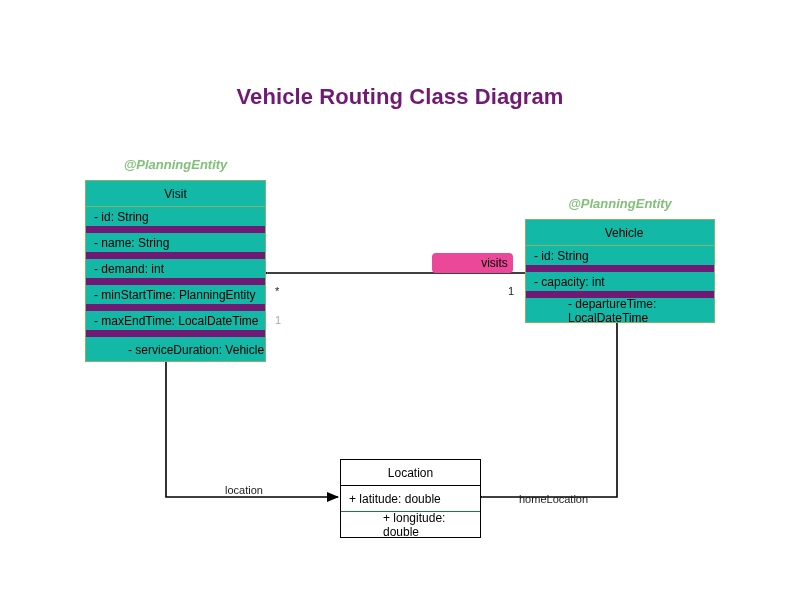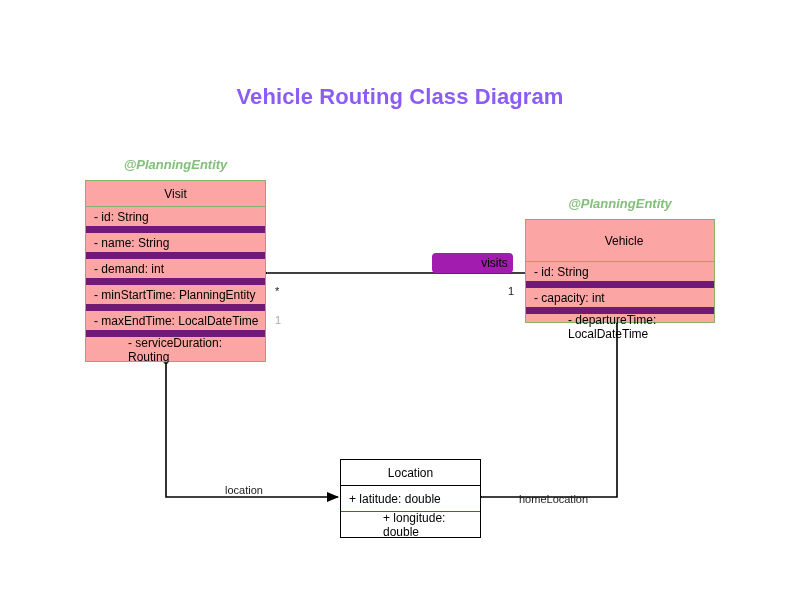--- a/index.html
+++ b/index.html
@@ -32,29 +32,29 @@
 
   .diagram-title {
     position: absolute;
     left: 0;
     top: 84px;
     width: 800px;
     text-align: center;
     font-size: 22px;
     font-weight: bold;
     letter-spacing: 0.1px;
-    color: #8b5cf6;
+    color: #701a75;
   }
 
   
   .uml-class {
     position: absolute;
     box-sizing: border-box;
     border: 1px solid #82b366;
-    background: #fca5a5;
+    background: #14b8a6;
   }
   .uml-class.plain {
     border: 1px solid #000000;
     background: #ffffff;
   }
   .uml-class .class-name {
     box-sizing: border-box;
     text-align: center;
     font-size: 12px;
     color: #000000;
@@ -83,21 +83,21 @@
     padding-left: 42px;
   }
 
   
   #class-visit { left: 85px; top: 180px; width: 181px; height: 182px; }
   #class-visit .class-name { height: 26px; }
   #class-visit .attr { height: 26px; }
 
   
   #class-vehicle { left: 525px; top: 219px; width: 190px; height: 104px; }
-  #class-vehicle .class-name { height: 42px; padding-left: 8px; }
+  #class-vehicle .class-name { height: 26px; padding-left: 8px; }
   #class-vehicle .attr { height: 26px; }
 
   
   #class-location { left: 340px; top: 459px; width: 141px; height: 79px; }
   #class-location .class-name { height: 26px; }
   #class-location .attr { height: 26px; }
 
   
   .stereotype {
     position: absolute;
@@ -123,21 +123,21 @@
   #stereotype-listvariable {
     left: 348px;
     top: 231px;
     color: #f5c99b;
   }
 
   
   .role-badge {
     position: absolute;
     box-sizing: border-box;
-    background: #a21caf;
+    background: #ec4899;
     border-radius: 4px;
     font-size: 12px;
     color: #000000;
     display: flex;
     align-items: center;
     justify-content: center;
     padding-left: 44px;
   }
   #badge-visits {
     left: 432px;
@@ -203,21 +203,21 @@
   <div class="stereotype" id="stereotype-vehicle">@PlanningEntity</div>
 
 
   <div class="uml-class" id="class-visit">
     <div class="class-name">Visit</div>
     <div class="attr">- id: String</div>
     <div class="attr">- name: String</div>
     <div class="attr">- demand: int</div>
     <div class="attr">- minStartTime: PlanningEntity</div>
     <div class="attr">- maxEndTime: LocalDateTime</div>
-    <div class="attr last">- serviceDuration: Routing</div>
+    <div class="attr last">- serviceDuration: Vehicle</div>
   </div>
 
   <div class="uml-class" id="class-vehicle">
     <div class="class-name">Vehicle</div>
     <div class="attr">- id: String</div>
     <div class="attr">- capacity: int</div>
     <div class="attr last">- departureTime: LocalDateTime</div>
   </div>
 
   <div class="uml-class plain" id="class-location">

